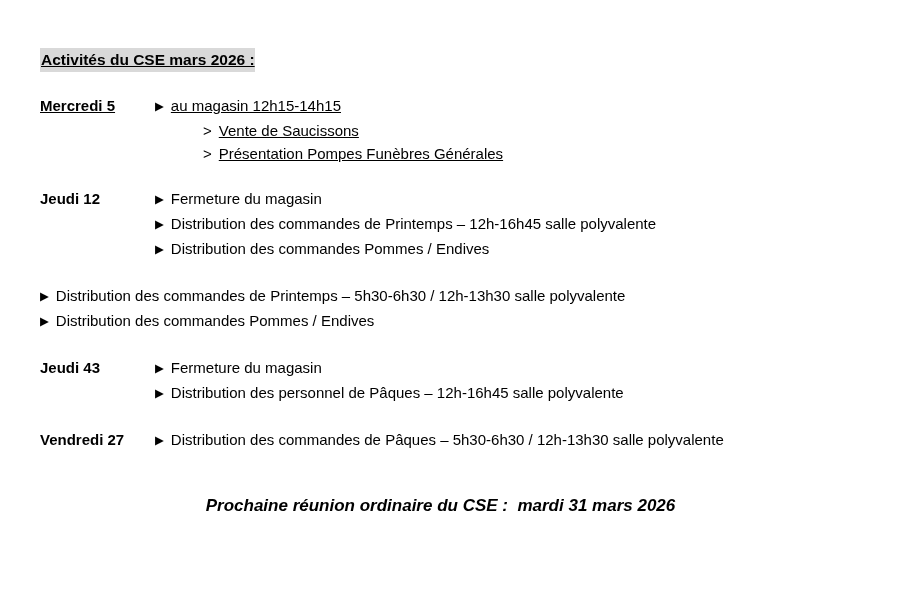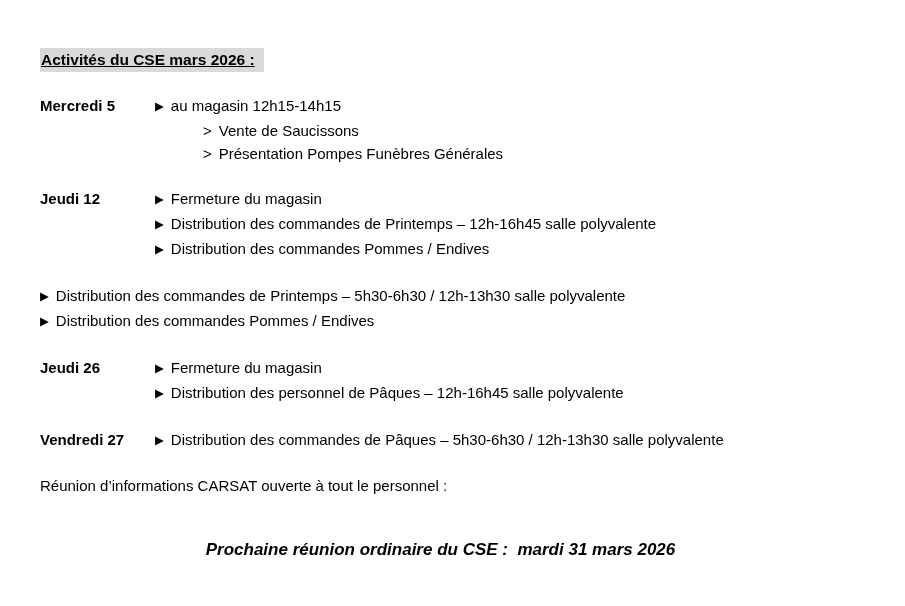--- a/index.html
+++ b/index.html
@@ -22,27 +22,28 @@
   .title-line {
     margin: 0;
     line-height: 23px;
   }
   .title-highlight {
     display: inline-block;
     font-weight: bold;
     font-size: 15.5px;
     text-decoration: underline;
     background: #d9d9d9;
-    padding: 0 9px 1px 1px;
+    padding: 0 0 1px 1px;
   }
   .section {
     display: flex;
     margin-top: 22px;
   }
   .section.first {
+    text-decoration: underline;
   }
   .day {
     flex: 0 0 115px;
     font-weight: bold;
   }
   .items {
     flex: 1 1 auto;
   }
   .item {
     white-space: nowrap;
@@ -107,38 +108,37 @@
 
   <div class="section">
     <div class="items">
   <div class="item"><span class="bullet arrow">▶</span><span class="item-text">Distribution des commandes de Printemps – 5h30-6h30 / 12h-13h30 salle polyvalente</span></div>
 
   <div class="item"><span class="bullet arrow">▶</span><span class="item-text">Distribution des commandes Pommes / Endives</span></div>
 </div>
   </div>
 
   <div class="section">
-    <div class="day">Jeudi 26</div>
+    <div class="day">Jeudi 43</div>
     <div class="items">
   <div class="item"><span class="bullet arrow">▶</span><span class="item-text">Fermeture du magasin</span></div>
 
   <div class="item"><span class="bullet arrow">▶</span><span class="item-text">Distribution des personnel de Pâques – 12h-16h45 salle polyvalente</span></div>
 </div>
   </div>
 
   <div class="section">
     <div class="day">Vendredi 27</div>
     <div class="items">
   <div class="item"><span class="bullet arrow">▶</span><span class="item-text">Distribution des commandes de Pâques – 5h30-6h30 / 12h-13h30 salle polyvalente</span></div>
 </div>
   </div>
 </div>
 
   <div class="carsat">
-    <div class="carsat-heading">Réunion d’informations CARSAT ouverte à tout le personnel :</div>
     <div class="carsat-items" id="carsat-items">
 
 </div>
   </div>
 
   <p class="footer-line">Prochaine réunion ordinaire du CSE :  mardi 31 mars 2026</p>
 
 </div>
 
 </body></html>

